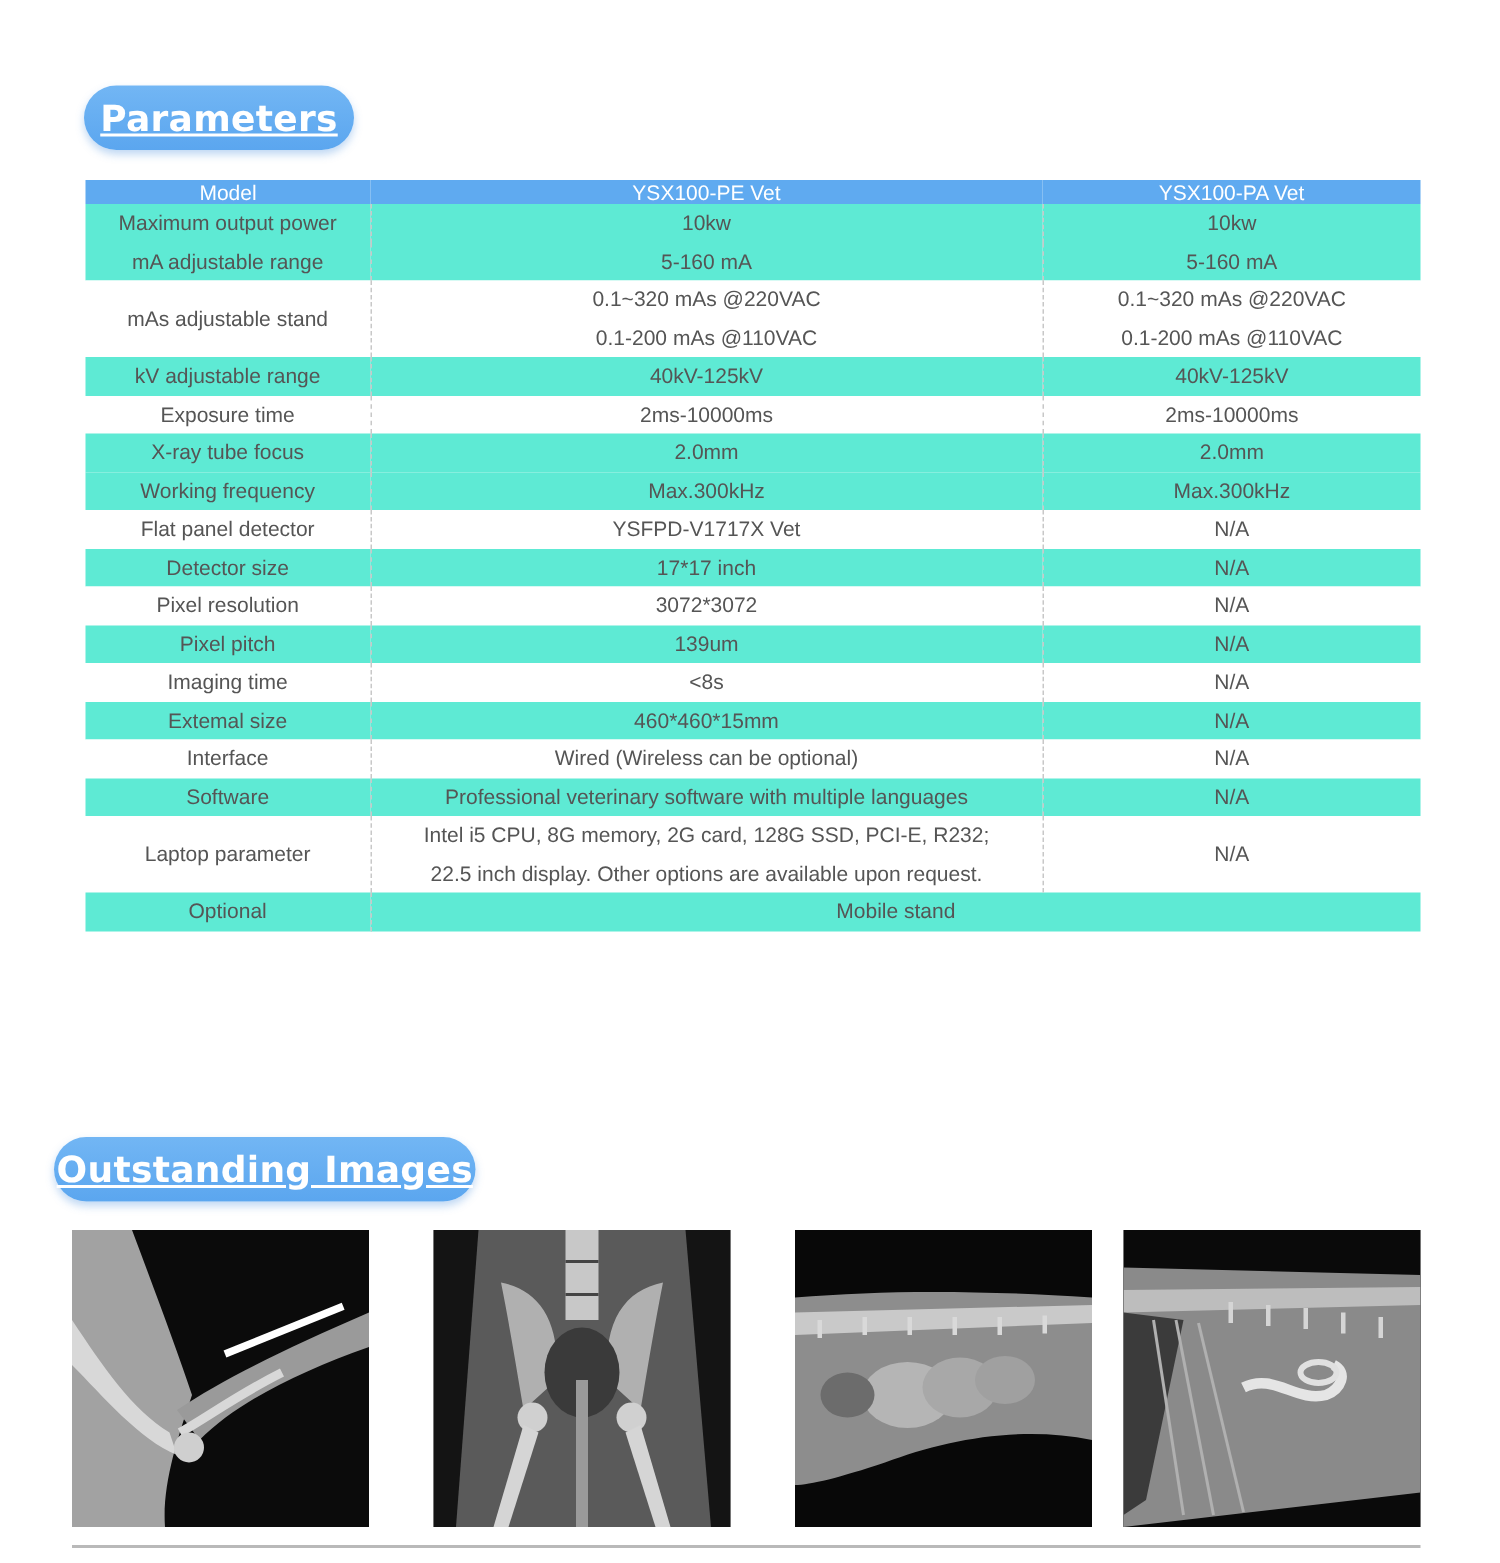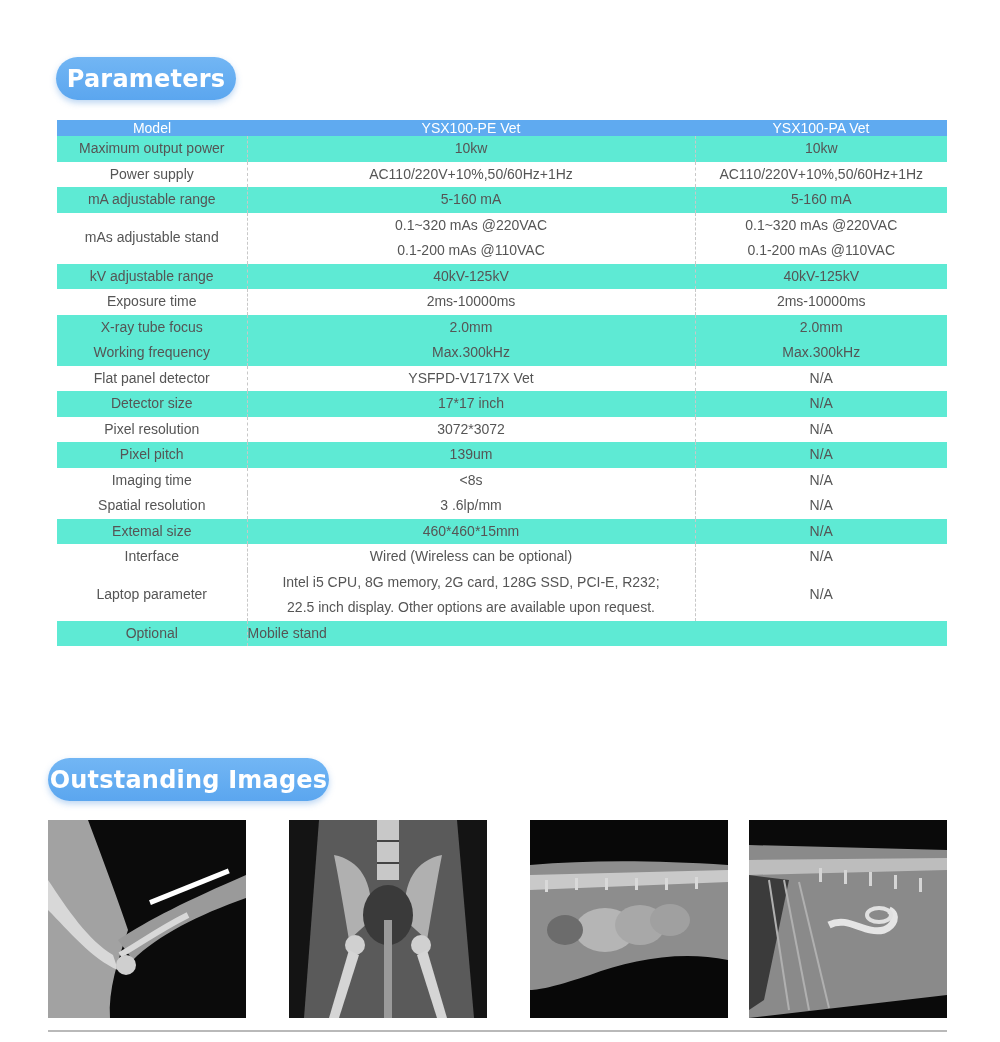--- a/index.html
+++ b/index.html
@@ -20,30 +20,31 @@
       background: linear-gradient(180deg, #72b6f4 0%, #5ba6ef 100%);
       color: #ffffff;
       font-family: "DejaVu Sans", sans-serif;
       font-weight: bold;
       border-radius: 22px;
       box-shadow: 0 3px 6px rgba(70, 140, 220, 0.35);
       display: flex;
       align-items: center;
       justify-content: center;
       letter-spacing: 0.2px;
+      text-decoration: underline;
     }
     .pill-params {
       left: 56px;
       top: 57px;
       width: 180px;
       height: 43px;
       font-size: 24px;
     }
     .pill-images {
-      left: 48px;
+      left: 36px;
       top: 758px;
       width: 281px;
       height: 43px;
       font-size: 24px;
     }
     table.params {
       position: absolute;
       left: 57px;
       top: 120px;
       width: 890px;
@@ -68,21 +69,21 @@
       text-align: center;
       padding: 0;
       height: 25.5px;
       line-height: 25.5px;
       white-space: nowrap;
     }
     table.params tr.shade td { background: #5eead4; }
     table.params tr.plain td { background: #ffffff; }
     table.params td.label { border-right: 1px dashed #c8c8c8; }
     table.params td.v1 { border-right: 1px dashed #c8c8c8; }
-    table.params td.span { text-align: left; padding-left: 0; }
+    table.params td.span { text-align: center; padding-left: 0; }
     table.params td .line { display: block; height: 25.5px; line-height: 25.5px; }
 
     .gallery {
       position: absolute;
       left: 48px;
       top: 820px;
       width: 899px;
       height: 198px;
     }
     .xray {
@@ -124,25 +125,20 @@
       <th>YSX100-PE Vet</th>
       <th>YSX100-PA Vet</th>
     </tr>
   </thead>
   <tbody id="tbody">
       <tr class="shade">
         <td class="label">Maximum output power</td>
         <td class="v1">10kw</td>
         <td class="v2">10kw</td>
       </tr>
-      <tr class="plain">
-        <td class="label">Power supply</td>
-        <td class="v1">AC110/220V+10%,50/60Hz+1Hz</td>
-        <td class="v2">AC110/220V+10%,50/60Hz+1Hz</td>
-      </tr>
       <tr class="shade">
         <td class="label">mA adjustable range</td>
         <td class="v1">5-160 mA</td>
         <td class="v2">5-160 mA</td>
       </tr>
       <tr class="plain">
         <td class="label">mAs adjustable stand</td>
         <td class="v1">
           <span class="line">0.1~320 mAs @220VAC</span>
           <span class="line">0.1-200 mAs @110VAC</span>
@@ -190,33 +186,33 @@
       <tr class="shade">
         <td class="label">Pixel pitch</td>
         <td class="v1">139um</td>
         <td class="v2">N/A</td>
       </tr>
       <tr class="plain">
         <td class="label">Imaging time</td>
         <td class="v1">&lt;8s</td>
         <td class="v2">N/A</td>
       </tr>
-      <tr class="plain">
-        <td class="label">Spatial resolution</td>
-        <td class="v1">3 .6lp/mm</td>
-        <td class="v2">N/A</td>
-      </tr>
       <tr class="shade">
         <td class="label">Extemal size</td>
         <td class="v1">460*460*15mm</td>
         <td class="v2">N/A</td>
       </tr>
       <tr class="plain">
         <td class="label">Interface</td>
         <td class="v1">Wired (Wireless can be optional)</td>
+        <td class="v2">N/A</td>
+      </tr>
+      <tr class="shade">
+        <td class="label">Software</td>
+        <td class="v1">Professional veterinary software with multiple languages</td>
         <td class="v2">N/A</td>
       </tr>
       <tr class="plain">
         <td class="label">Laptop parameter</td>
         <td class="v1">
           <span class="line">Intel i5 CPU, 8G memory,  2G card,  128G SSD,  PCI-E, R232;</span>
           <span class="line">22.5 inch display. Other options are available upon request.</span>
         </td>
         <td class="v2">N/A</td>
       </tr>

